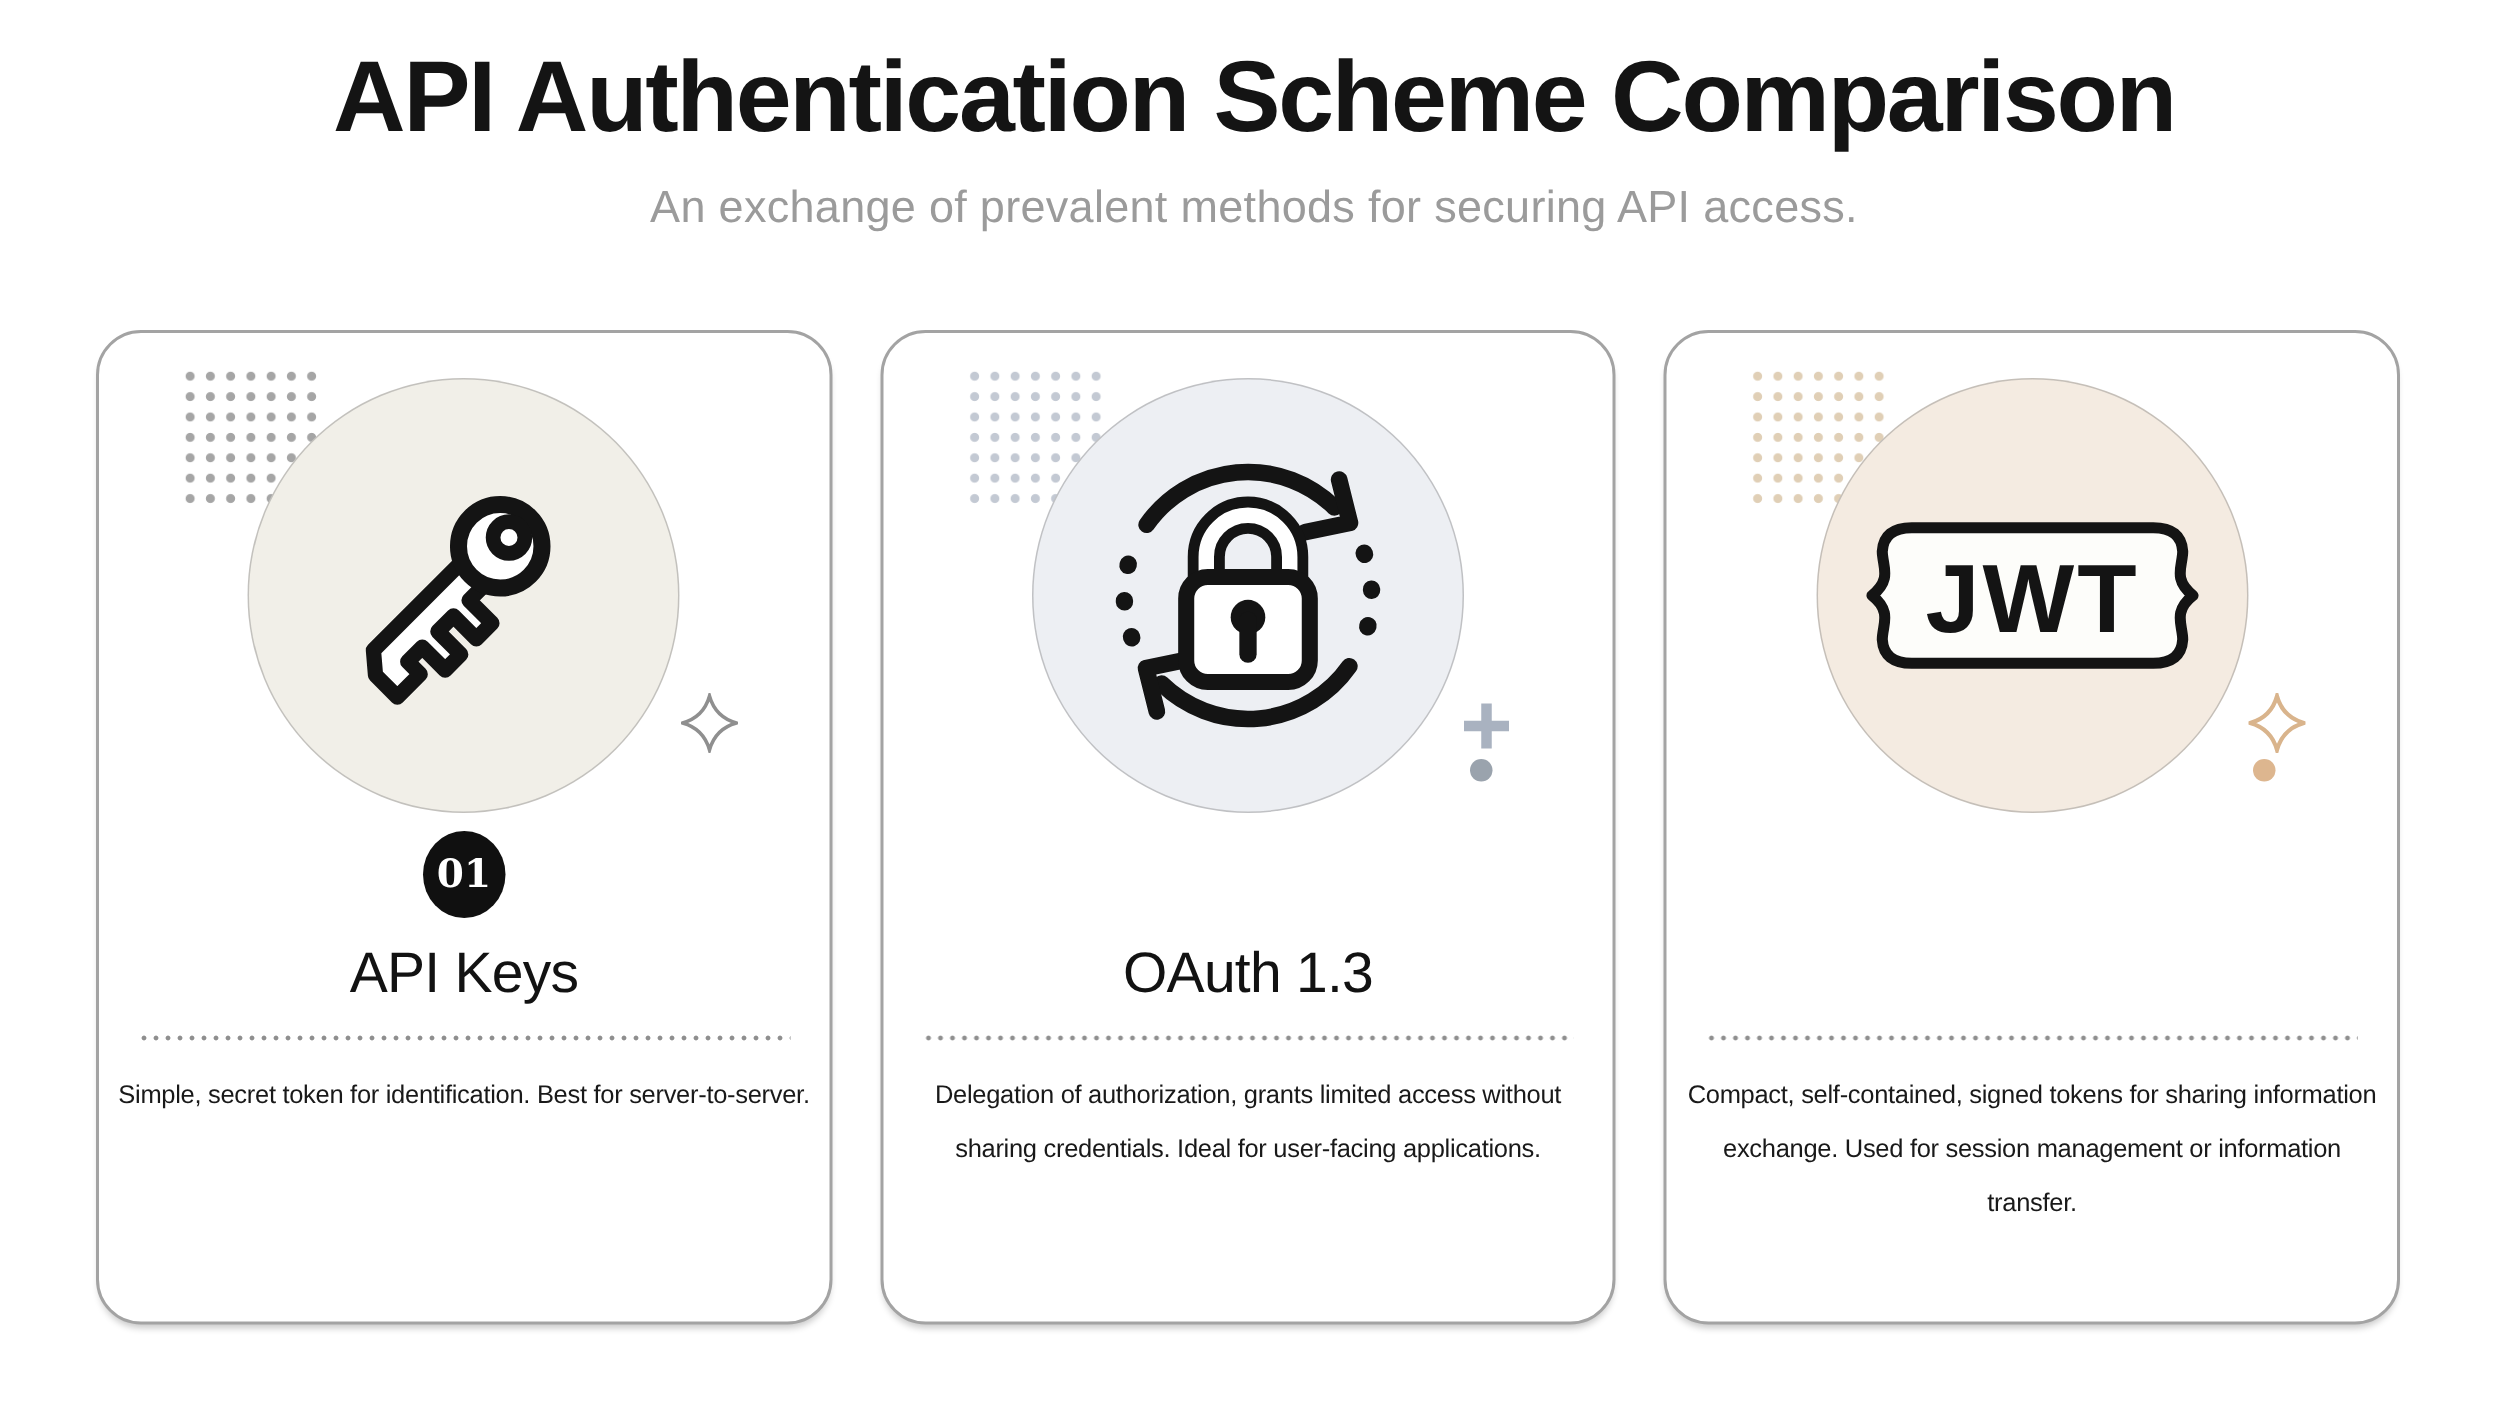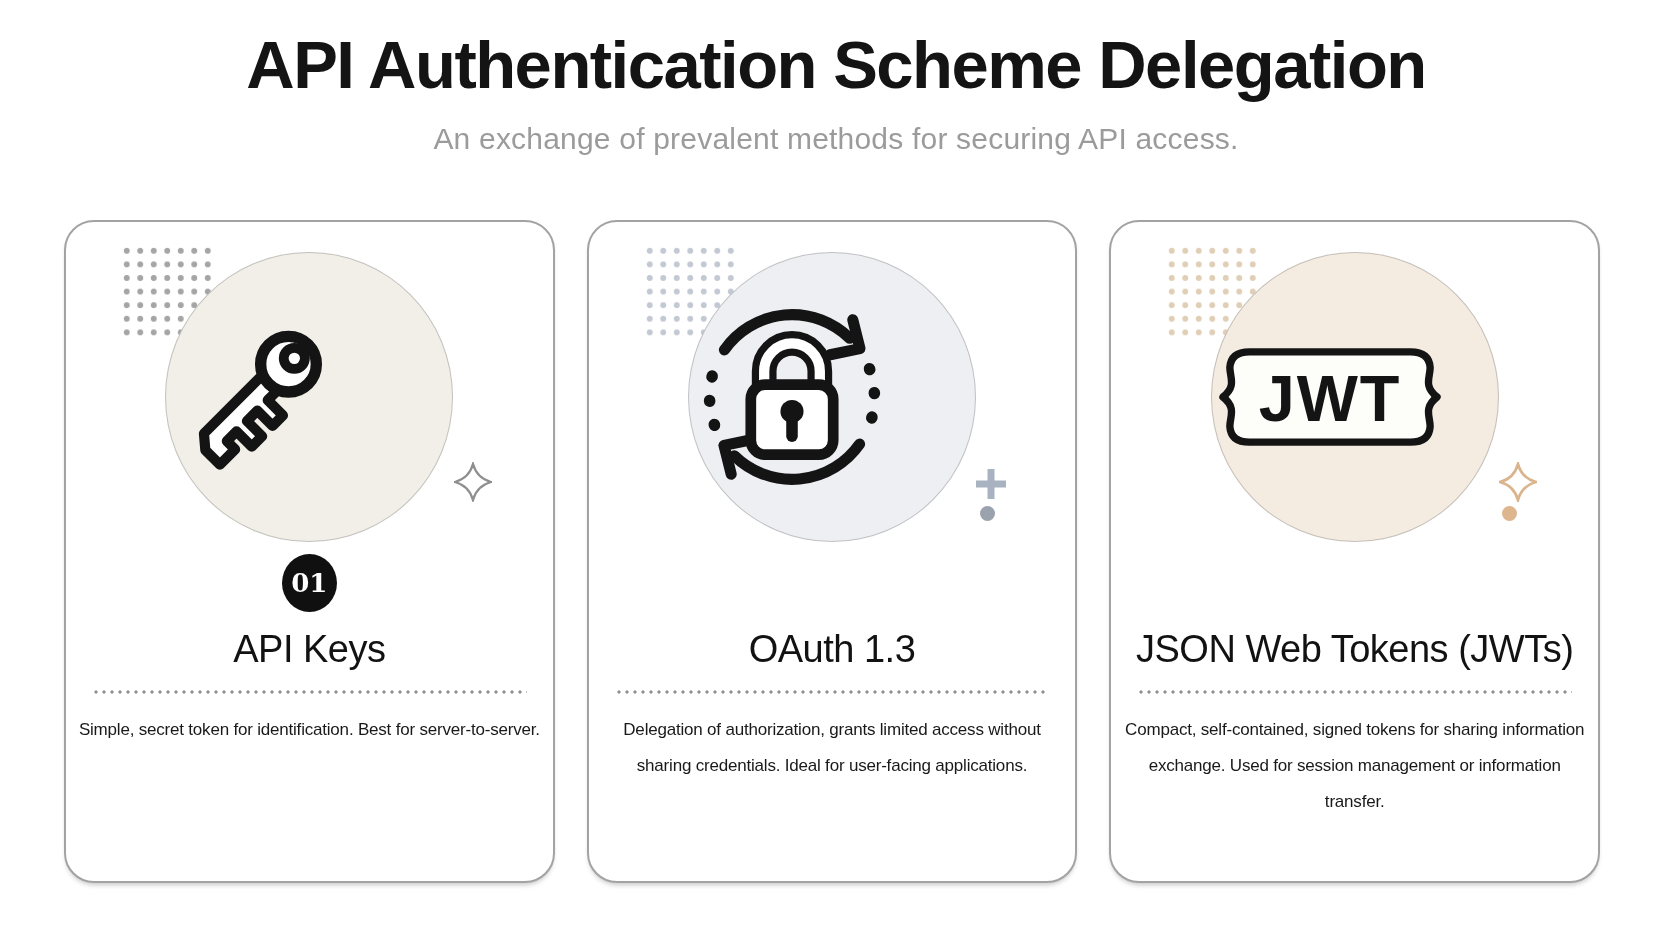--- a/index.html
+++ b/index.html
@@ -35,21 +35,21 @@
     background-image:radial-gradient(circle, var(--dots,#aaa) 2.7px, transparent 3.3px);
     background-size:13.5px 13.6px;
   }
 
   
   .blob {
     position:absolute; top:30px; left:50%; transform:translateX(-50%);
     width:288px; height:290px; border-radius:50%;
     background:var(--circle,#f0f0f0);
     border:1px solid rgba(110,110,110,.35);
-    display:flex; align-items:center; 
+    display:flex; align-items:center; justify-content:center;
     color:var(--icon-stroke,#141414);
   }
 
   
   .accent-sparkle { position:absolute; left:388px; top:240px; }
   .accent-plus    { position:absolute; left:384px; top:244px; }
   .accent-dot     {
     position:absolute; left:391px; top:284px; width:15px; height:15px;
     border-radius:50%; background:var(--accent-dot,#bbb);
   }
@@ -84,21 +84,21 @@
     font-size:17px; line-height:36px; font-weight:500;
     color:var(--desc-color,#191919); letter-spacing:-.2px;
   }
 
   .icon-svg { display:block; }
 </style>
 </head>
 <body style="--badge-bg: #101010; --badge-text: #ffffff; --line: #8b8b8b; --card-border: #a3a3a3; --title-color: #141414; --subtitle-color: #9b9b9b; --desc-color: #191919; --icon-stroke: #141414; --divider: #8f8f8f;">
 
 <header class="header">
-  <div class="page-title">API Authentication Scheme Delegation</div>
+  <div class="page-title">API Authentication Scheme Comparison</div>
   <div class="page-subtitle">An exchange of prevalent methods for securing API access.</div>
 </header>
 
 <main class="cards">
 
   <article class="card" style="--circle: #f1efe8; --dots: #a5a5a5; --accent: #8f8f8f;">
     <div class="dot-grid"></div>
 
     <div class="blob">
       <svg class="icon-svg" width="196" height="196" viewBox="0 0 100 100" fill="none">
@@ -169,18 +169,17 @@
         <text x="120" y="57" text-anchor="middle" dominant-baseline="central" font-family="Liberation Sans, sans-serif" font-size="66" font-weight="bold" letter-spacing="2" fill="currentColor">JWT</text>
       </svg>
     </div>
 
     <svg class="accent-sparkle" width="38" height="40" viewBox="0 0 36 36" fill="none">
       <path d="M18 1 C20.5 10 26 15.5 35 18 C26 20.5 20.5 26 18 35 C15.5 26 10 20.5 1 18 C10 15.5 15.5 10 18 1 Z" style="stroke:var(--accent,#d9b48c)" stroke-width="2.6"></path>
     </svg>
     <div class="accent-dot"></div>
 
 
-    <h2 class="card-title">JSON Web Tokens (JWTs)</h2>
     <div class="dotted-sep"></div>
     <p class="card-desc">Compact, self-contained, signed tokens for sharing information exchange. Used for session management or information transfer.</p>
   </article>
 
 </main>
 
 </body></html>

